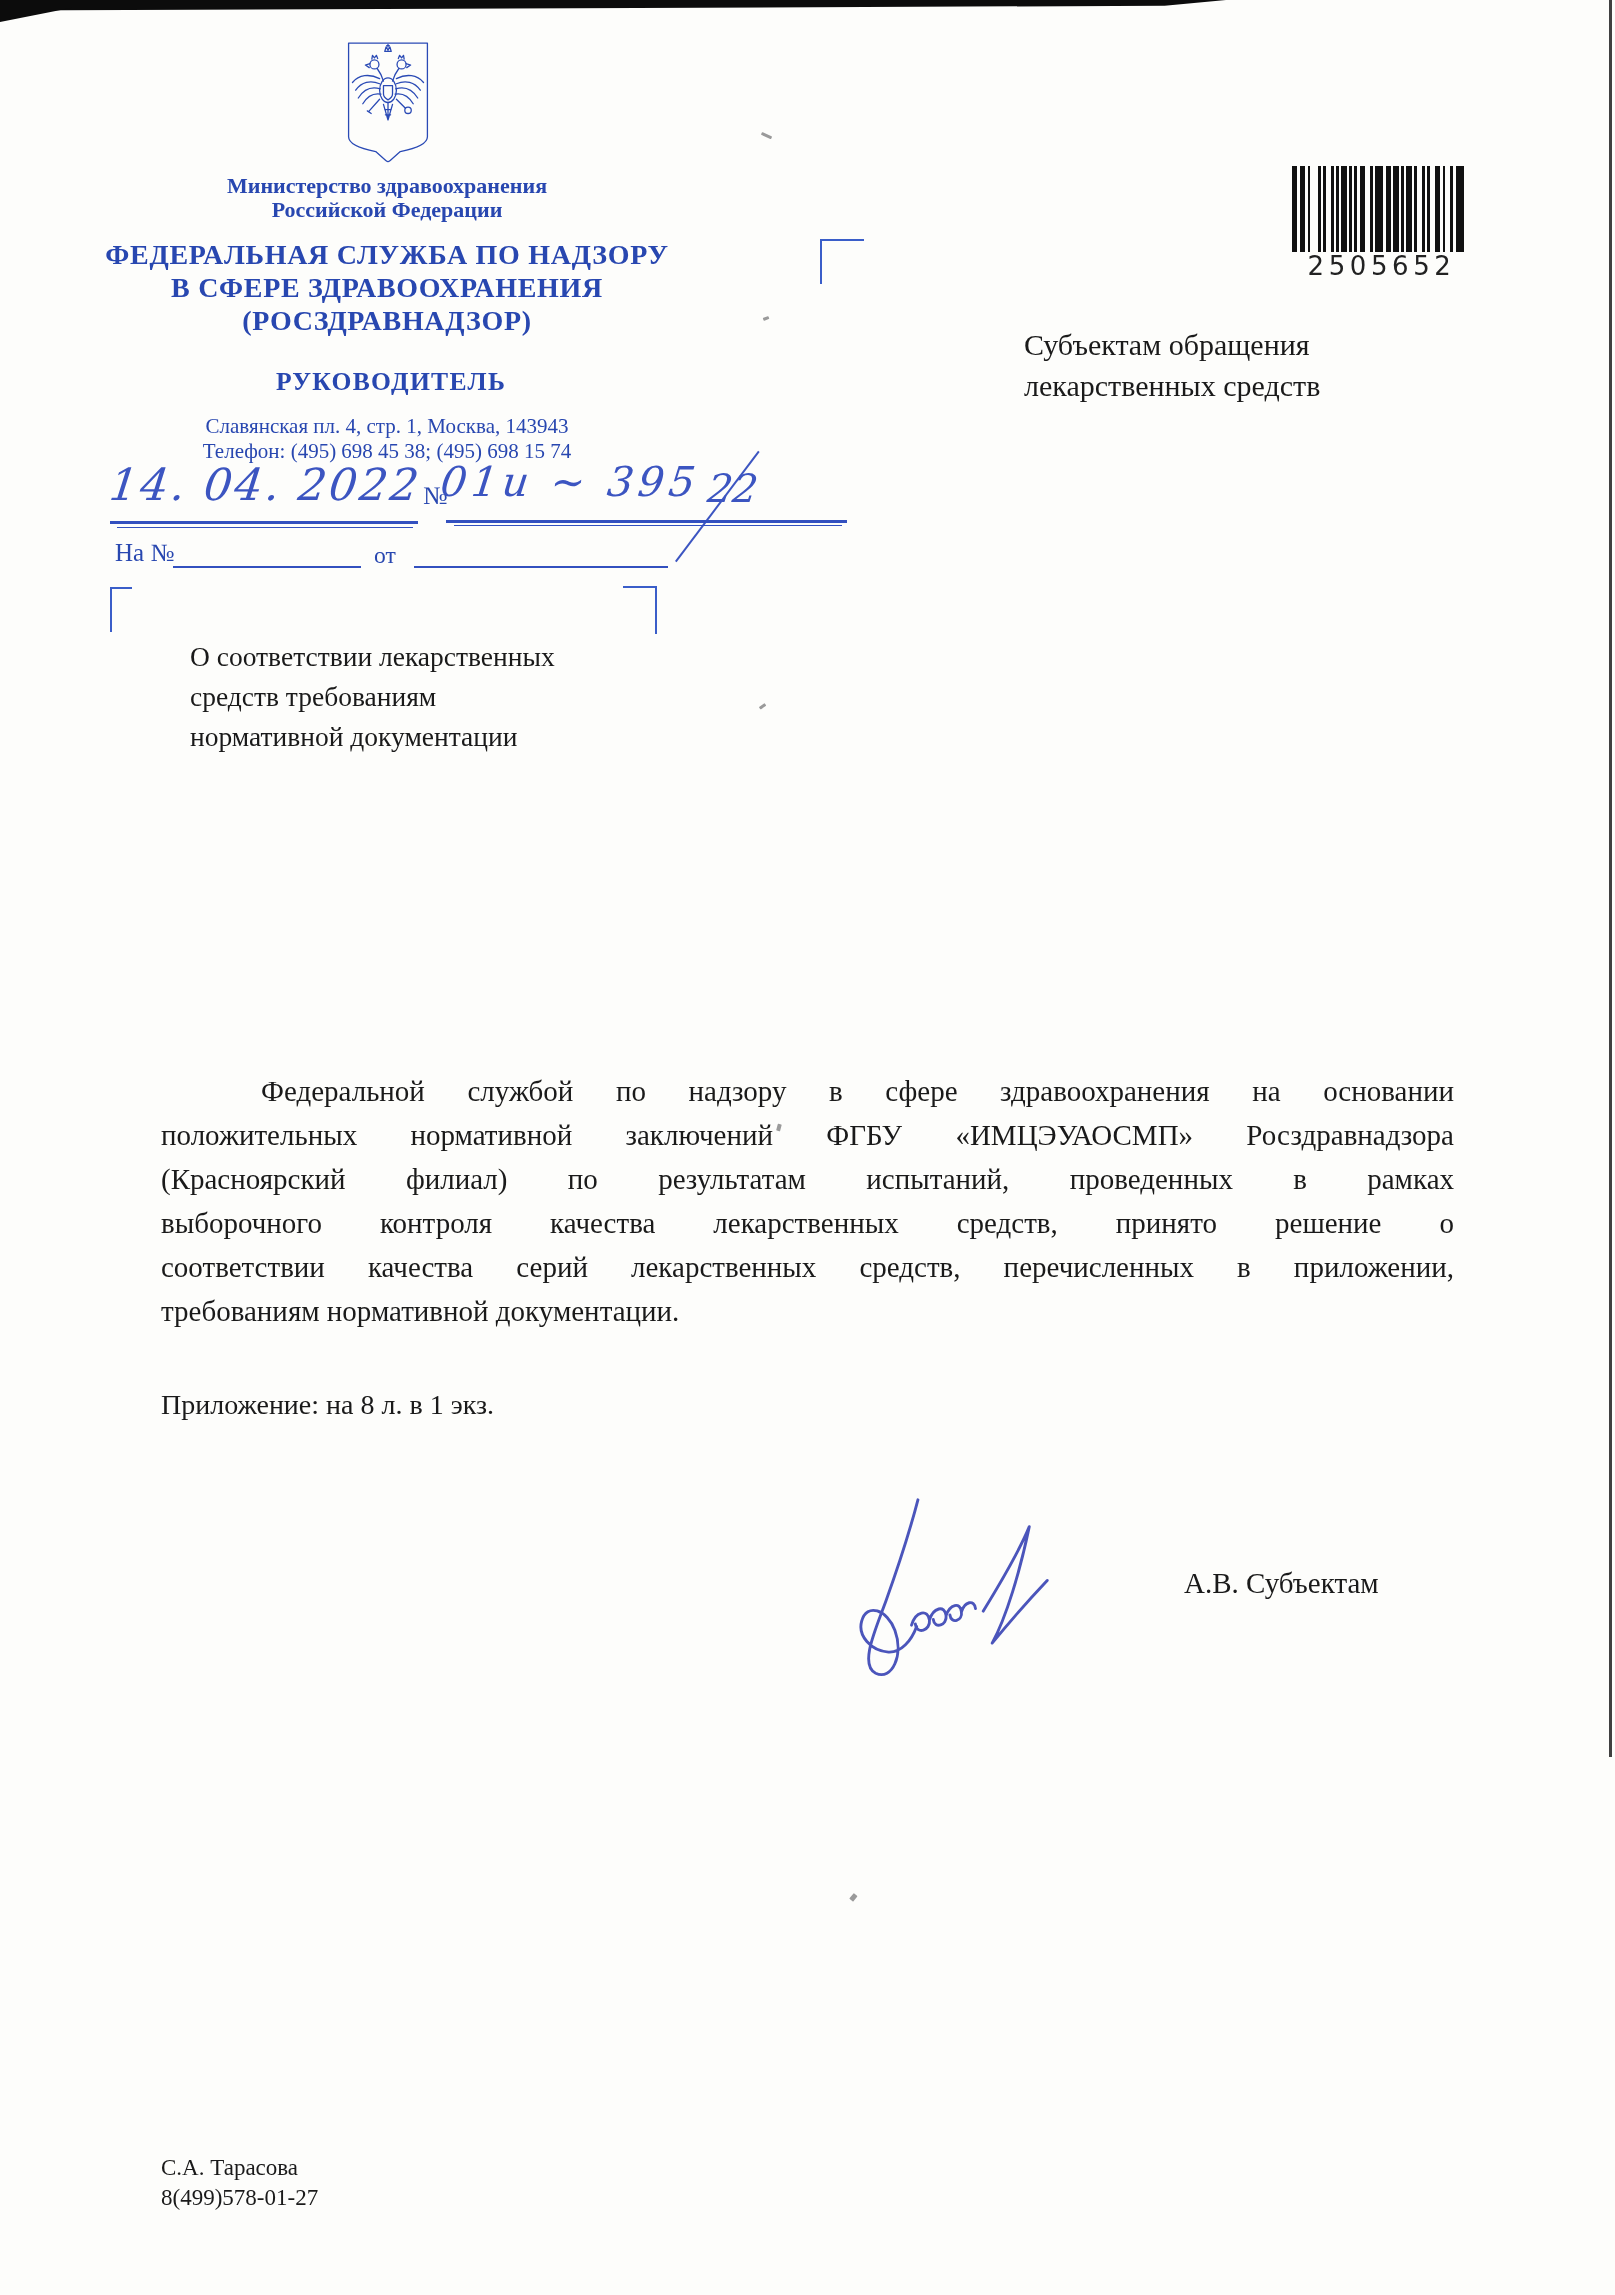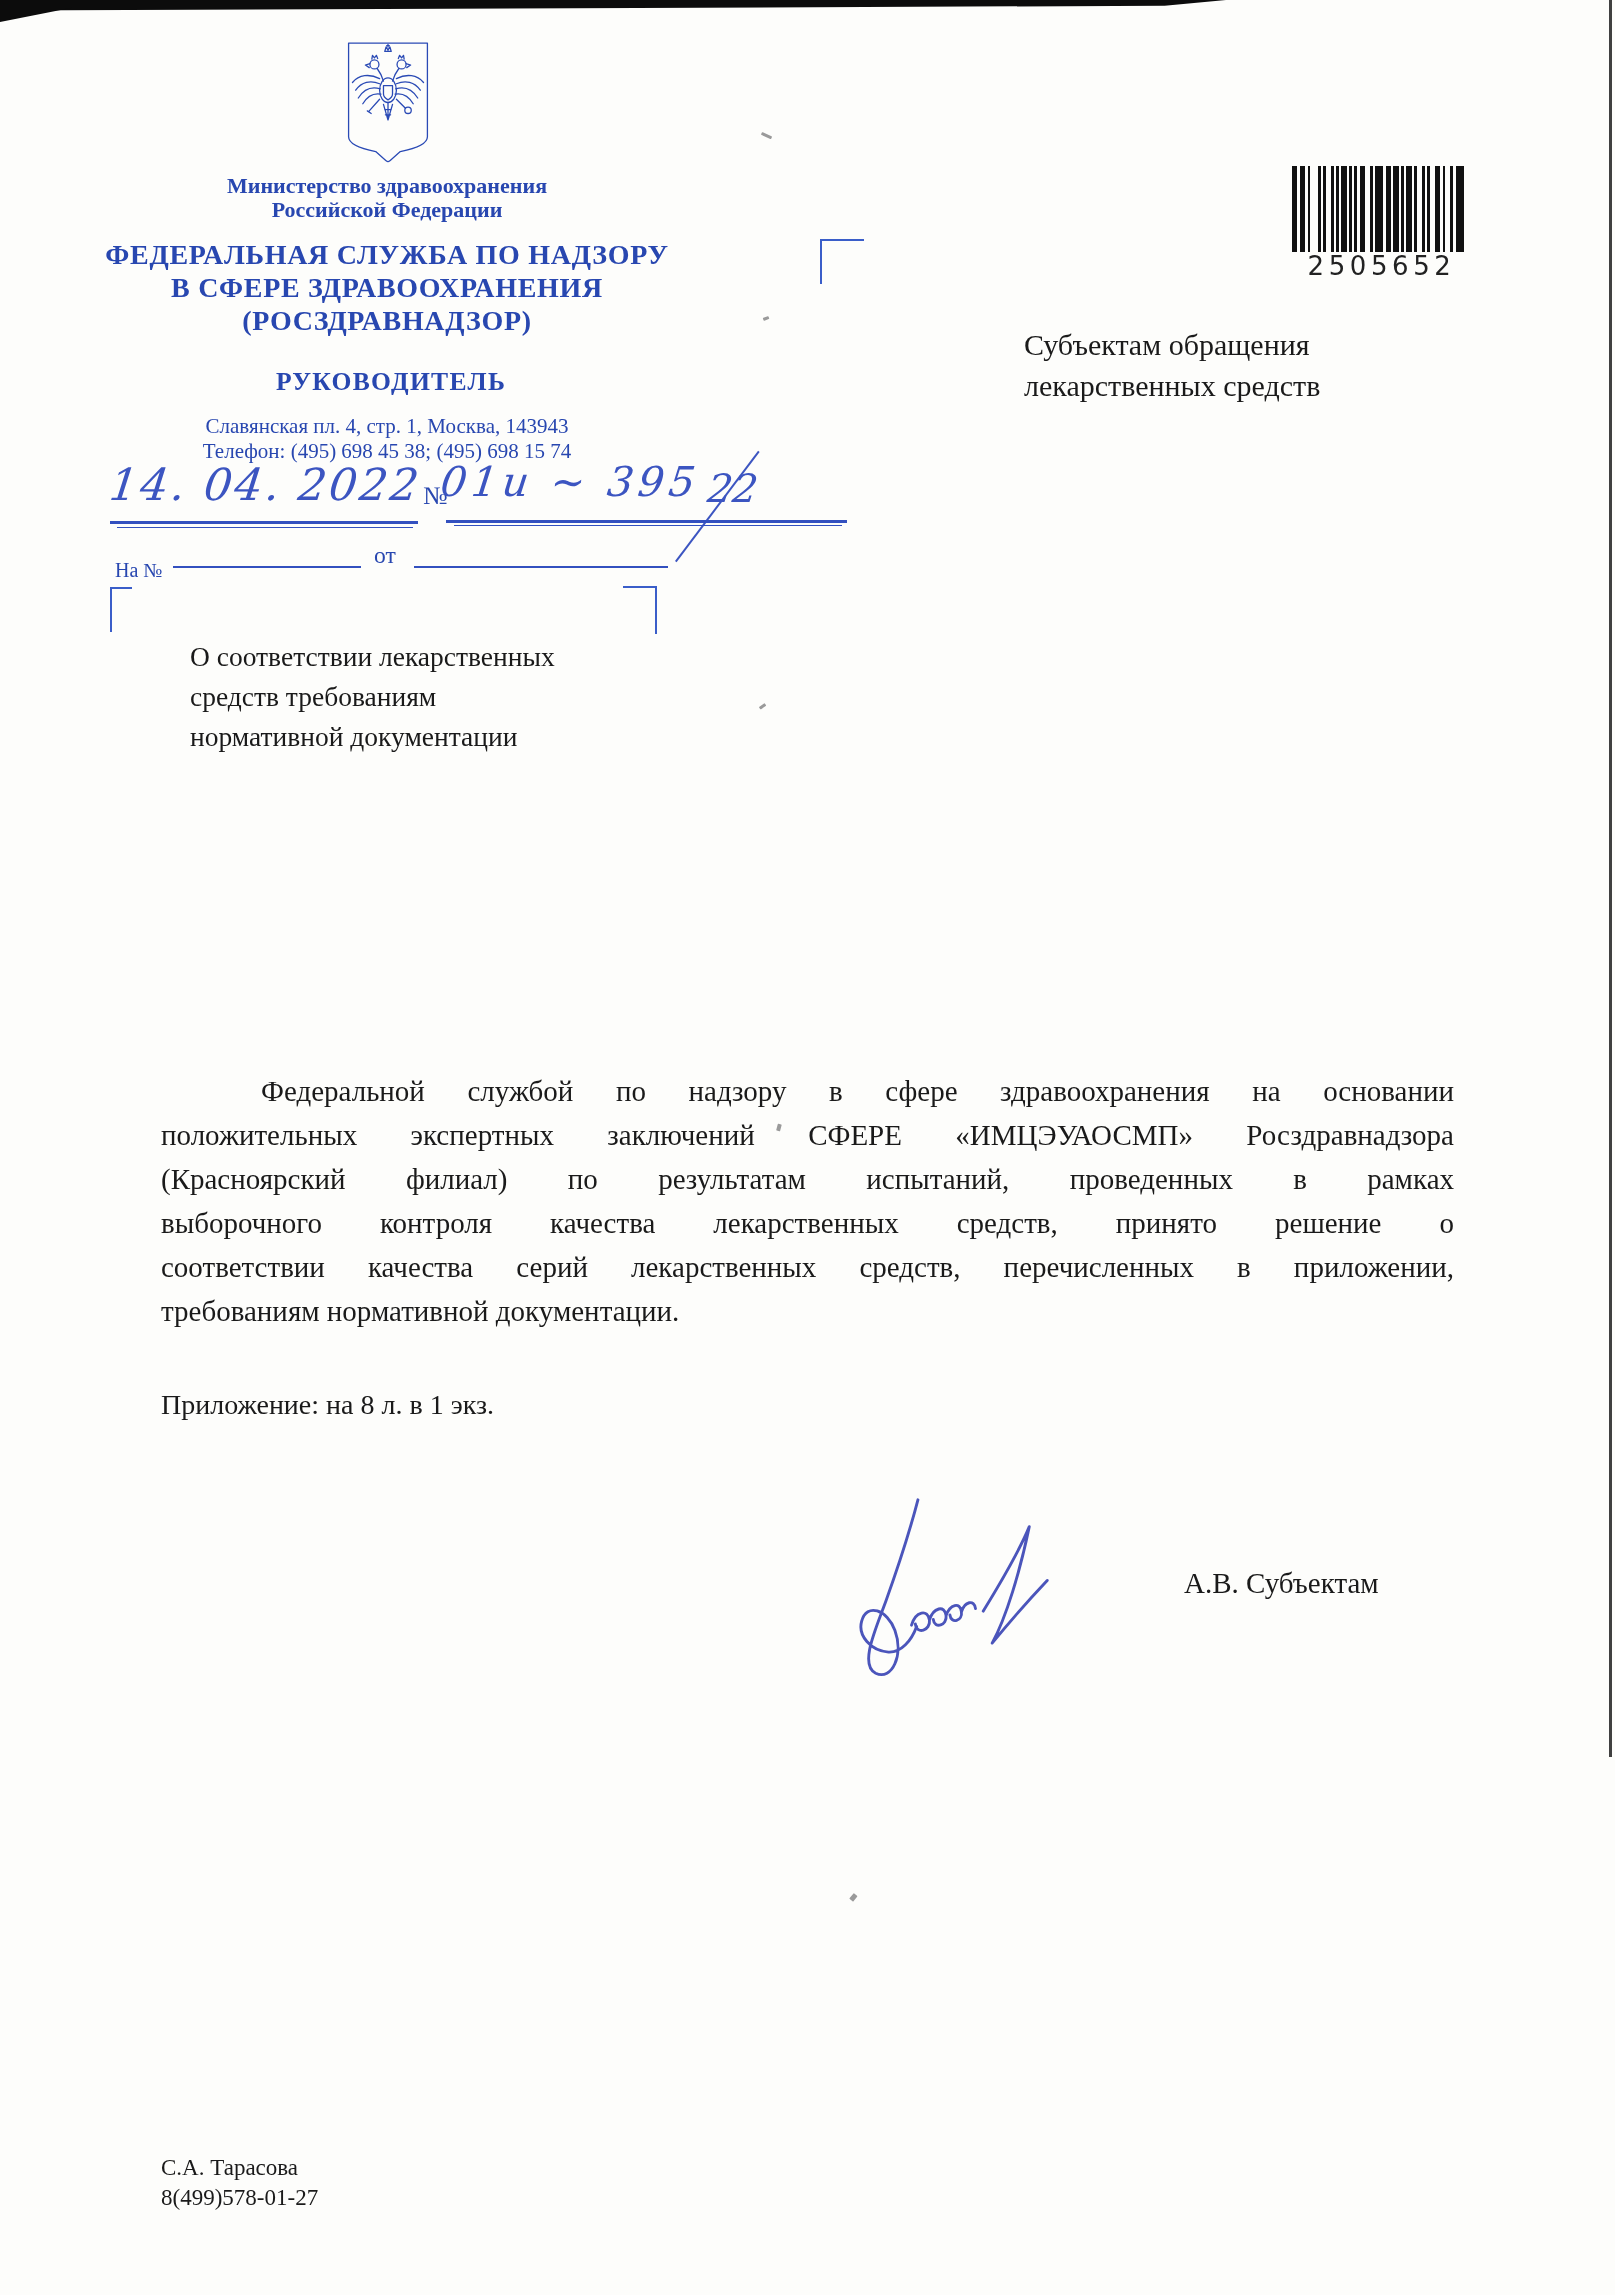--- a/index.html
+++ b/index.html
@@ -34,21 +34,21 @@
   .hw{font-family:"DejaVu Serif",serif;font-style:italic;color:var(--hand);transform:skewX(-7deg);white-space:nowrap;}
   .hw-date{position:absolute;left:110px;top:459px;font-size:44px;letter-spacing:2.6px;}
   .num-sign{position:absolute;left:423px;top:481px;font-size:25.6px;color:var(--accent);}
   .hw-num{position:absolute;left:441px;top:458px;font-size:41px;letter-spacing:4.6px;}
   .hw-suffix{position:absolute;left:708px;top:466px;font-size:39px;}
   .hw-slash{position:absolute;left:675px;top:561px;width:138px;border-top:2.6px solid var(--hand);
     transform:rotate(-53deg);transform-origin:0 0;}
   .u{position:absolute;background:#3350bf;}
 
   
-  .na-label{position:absolute;left:115px;top:539px;font-size:20px;color:var(--accent);margin-top:20px;}
+  .na-label{position:absolute;left:115px;top:539px;font-size:25px;color:var(--accent);}
   .ot-label{position:absolute;left:374px;top:542px;font-size:23.6px;color:var(--accent);}
 
   
   .corner{position:absolute;border:0 solid #3a5ec9;}
   .c-tl{border-top-width:2.6px;border-left-width:2.6px;}
   .c-tr{border-top-width:2.6px;border-right-width:2.6px;}
 
   
   .subject{position:absolute;left:190px;top:637px;font-size:27.5px;line-height:40px;}
   .addressee{position:absolute;left:992px;top:324px;font-size:30px;line-height:41px;margin-left:32px;}
@@ -200,21 +200,21 @@
   </div>
 
   <div class="subject">
     <div>О соответствии лекарственных</div>
     <div>средств требованиям</div>
     <div>нормативной документации</div>
   </div>
 
   <div class="para">
       <div class="para-line first">Федеральной службой по надзору в сфере здравоохранения на основании</div>
-      <div class="para-line">положительных экспертных заключений СФЕРЕ «ИМЦЭУАОСМП» Росздравнадзора</div>
+      <div class="para-line">положительных нормативной заключений ФГБУ «ИМЦЭУАОСМП» Росздравнадзора</div>
       <div class="para-line">(Красноярский филиал) по результатам испытаний, проведенных в рамках</div>
       <div class="para-line">выборочного контроля качества лекарственных средств, принято решение о</div>
       <div class="para-line">соответствии качества серий лекарственных средств, перечисленных в приложении,</div>
       <div class="para-line last">требованиям нормативной документации.</div>
     </div>
 
   <div class="attachment">Приложение: на 8 л. в 1 экз.</div>
 
   <div class="sig-svg">
     <svg width="256" height="213" viewBox="0 0 400 330" fill="none" stroke="#4b55bb" stroke-width="4.5" stroke-linecap="round" stroke-linejoin="round">

